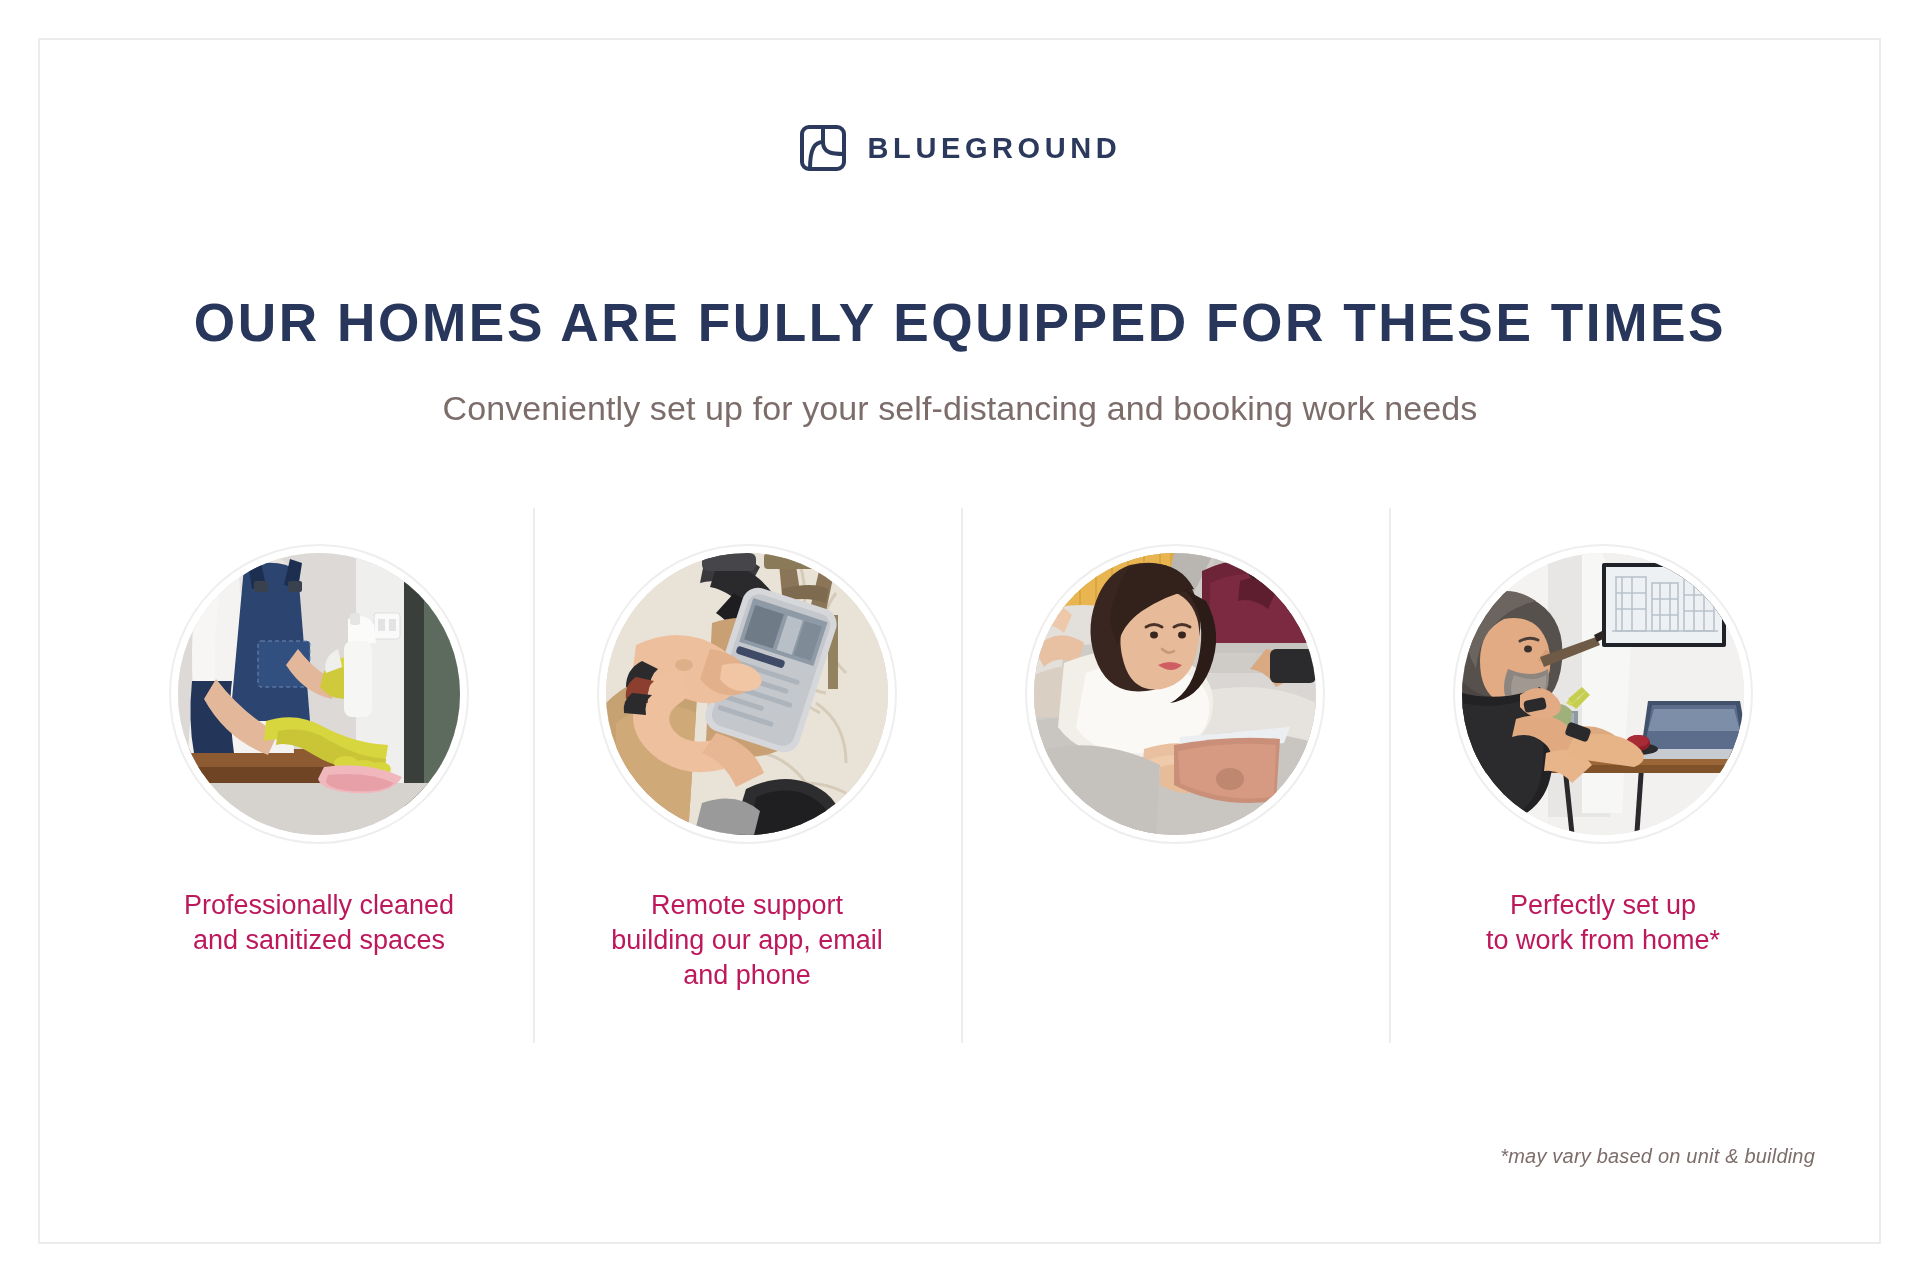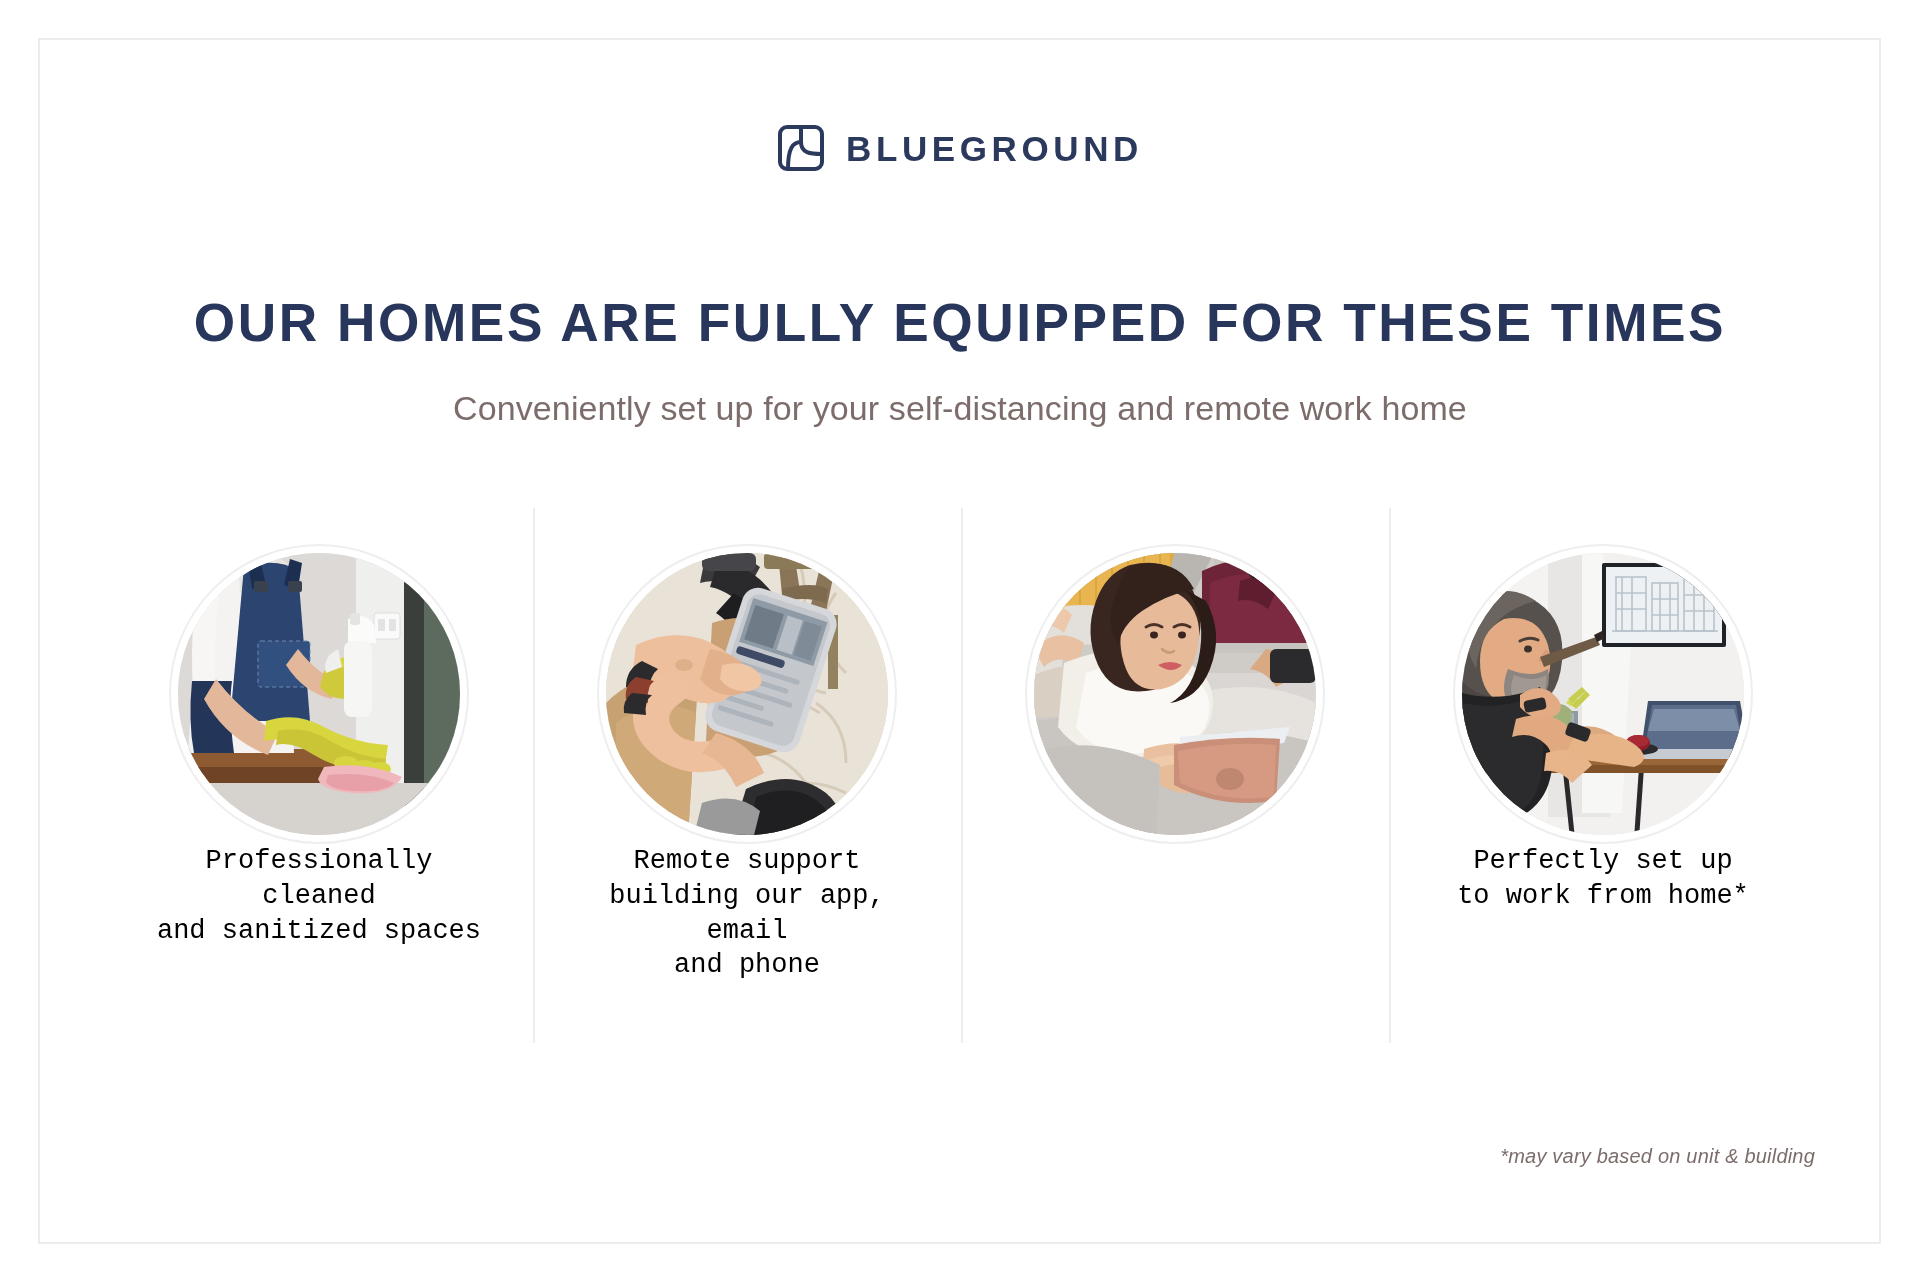--- a/index.html
+++ b/index.html
@@ -44,21 +44,21 @@
     justify-content: center;
     gap: 21px;
   }
   .brand-mark {
     width: 48px;
     height: 48px;
     display: block;
   }
   .brand-word {
     font-family: "Liberation Sans", sans-serif;
-    font-size: 35px;
+    font-size: 29px;
     font-weight: 700;
     letter-spacing: 4.6px;
     color: #2b3a5c;
     line-height: 1;
     white-space: nowrap;
   }
 
   
   .headline {
     position: absolute;
@@ -132,26 +132,27 @@
     width: 282px;
     height: 282px;
     border-radius: 50%;
     overflow: hidden;
     position: relative;
     background: #e8e5e2;
   }
   .photo svg { display: block; width: 282px; height: 282px; }
 
   .caption {
+    margin-top: 44px;
     width: 330px;
     text-align: center;
-    font-family: Liberation Mono, monospace;
+    font-family: Liberation Sans, sans-serif;
     font-size: 27px;
     line-height: 1.29;
-    color: #000000;
+    color: #be185d;
     white-space: pre-line;
   }
 
   
   .footnote {
     position: absolute;
     right: 105px;
     top: 1145px;
     font-family: "Liberation Sans", sans-serif;
     font-size: 20px;
@@ -177,21 +178,21 @@
         <path d="M24 18 C16 18, 11 24, 11 45" fill="none" stroke="#2b3a5c" stroke-width="4"></path>
         <path d="M11 30 L3 30" fill="none" stroke="#2b3a5c" stroke-width="0"></path>
         <path d="M24 30 L24 45" fill="none" stroke="#2b3a5c" stroke-width="0"></path>
       </svg>
     </span>
     <span class="brand-word">BLUEGROUND</span>
   </div>
 
   <h1 class="headline">OUR HOMES ARE FULLY EQUIPPED FOR THESE TIMES</h1>
 
-  <p class="subhead">Conveniently set up for your self-distancing and remote work home</p>
+  <p class="subhead">Conveniently set up for your self-distancing and booking work needs</p>
 
   <div class="features">
 
     <div class="feature">
       <div class="photo-ring">
         <div class="photo">
           <svg viewBox="0 0 282 282" aria-hidden="true">
             <rect width="282" height="282" fill="#dcd9d6"></rect>
             <rect x="178" y="0" width="48" height="282" fill="#efefed"></rect>
             <rect x="226" y="0" width="20" height="282" fill="#3a3f3c"></rect>

